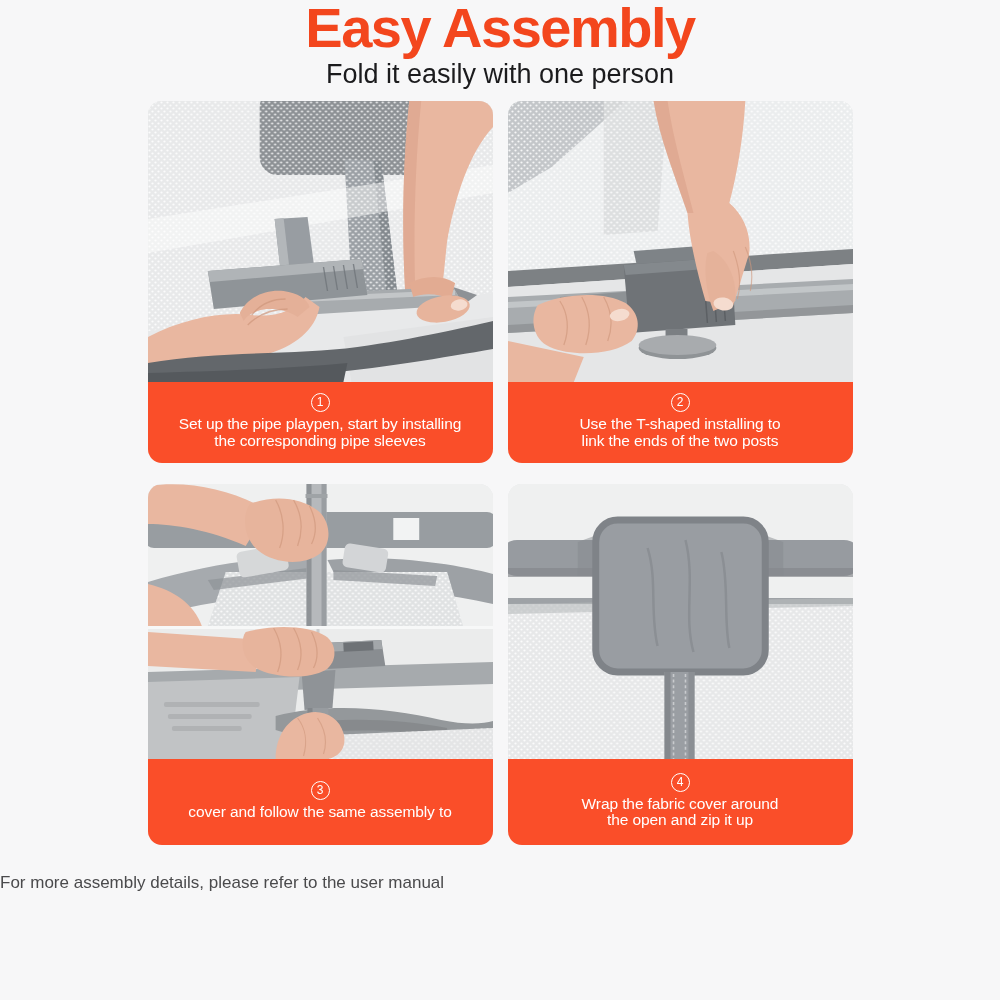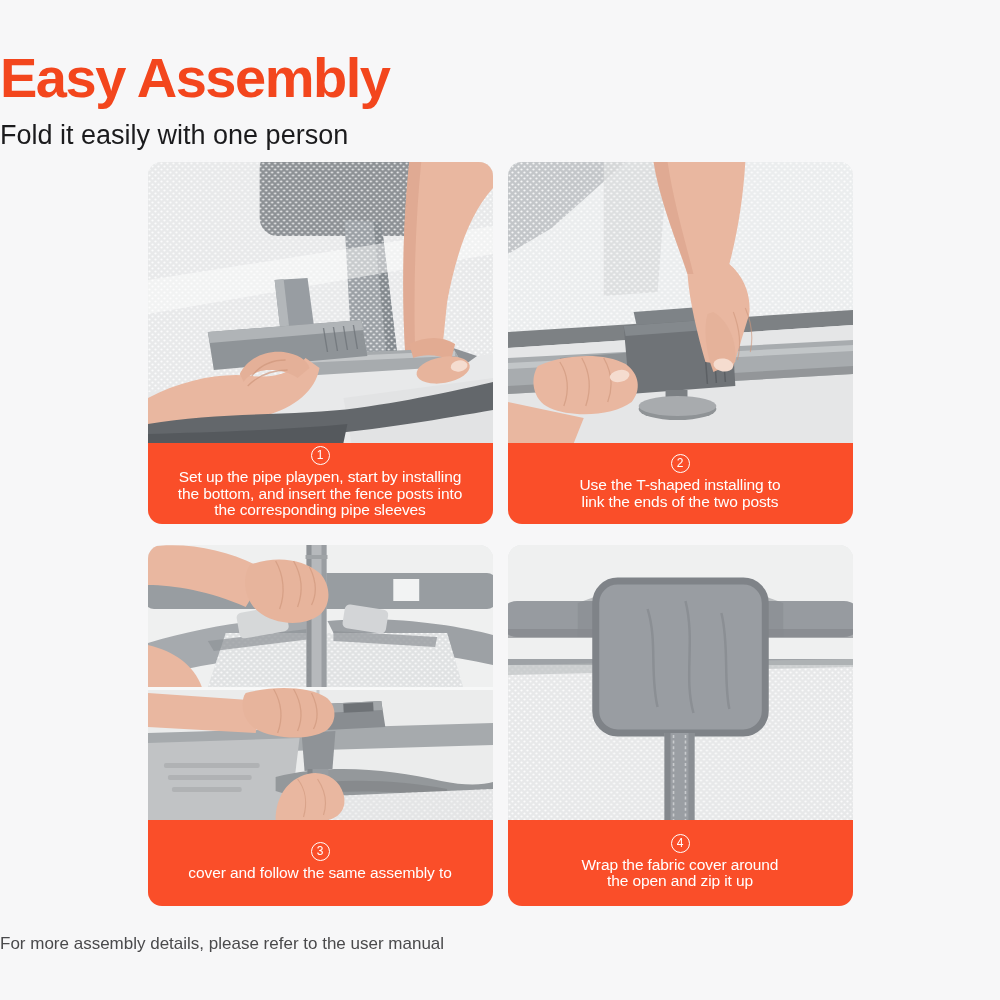--- a/index.html
+++ b/index.html
@@ -3,27 +3,27 @@
 <meta charset="utf-8">
 <style>
   html,body{margin:0;padding:0;}
   body{
     width:1000px;height:1000px;
     background:var(--page-bg,#f7f7f8);
     font-family:"Liberation Sans", sans-serif;
     -webkit-font-smoothing:antialiased;
   }
   .page{width:1000px;height:1000px;overflow:hidden;position:relative;}
-  .header{padding-top:50px;}
+  .header{text-align:center;}
   .title{
     margin:0;font-size:56px;line-height:1;font-weight:800;
     letter-spacing:-1.5px;color:var(--title,#f3461d);
   }
   .subtitle{
-    margin-top:14px;font-size:27px;line-height:1.15;
+    margin-top:3px;font-size:27px;line-height:1.15;
     color:var(--subtitle,#1b1b1d);font-weight:400;
   }
   .grid{
     width:705px;margin:11px auto 0;
     display:grid;grid-template-columns:345px 345px;
     column-gap:15px;row-gap:21px;
   }
   .card{
     border-radius:14px;overflow:hidden;
     display:flex;flex-direction:column;background:#e9eaeb;
@@ -103,21 +103,20 @@
             <path d="M104,214 C112,204 124,198 138,198"></path>
             <path d="M100,224 C110,214 124,208 140,208"></path>
           </g>
           <path d="M0,262 C70,250 150,254 210,246 C268,238 320,226 346,220 L346,248 C300,256 230,268 160,274 C100,279 40,280 0,278 Z" fill="#63676b"></path>
           <path d="M0,272 C60,270 140,268 200,262 L196,281 L0,281 Z" fill="#55595d"></path>
         </svg>
       </div>
       <div class="caption">
         <div class="badge">1</div>
         <div class="cap-line">Set up the pipe playpen, start by installing</div>
-        <div class="cap-line">the bottom, and insert the fence posts into</div>
         <div class="cap-line">the corresponding pipe sleeves</div>
       </div>
     </div>
 
     <div class="card row1">
       <div class="photo">
         <svg viewBox="0 0 346 281" preserveAspectRatio="none" aria-hidden="true">
           <defs>
             <pattern id="mB" width="6" height="6" patternUnits="userSpaceOnUse">
               <circle cx="1.5" cy="1.5" r="1.1" fill="#ffffff" opacity="0.85"></circle>

